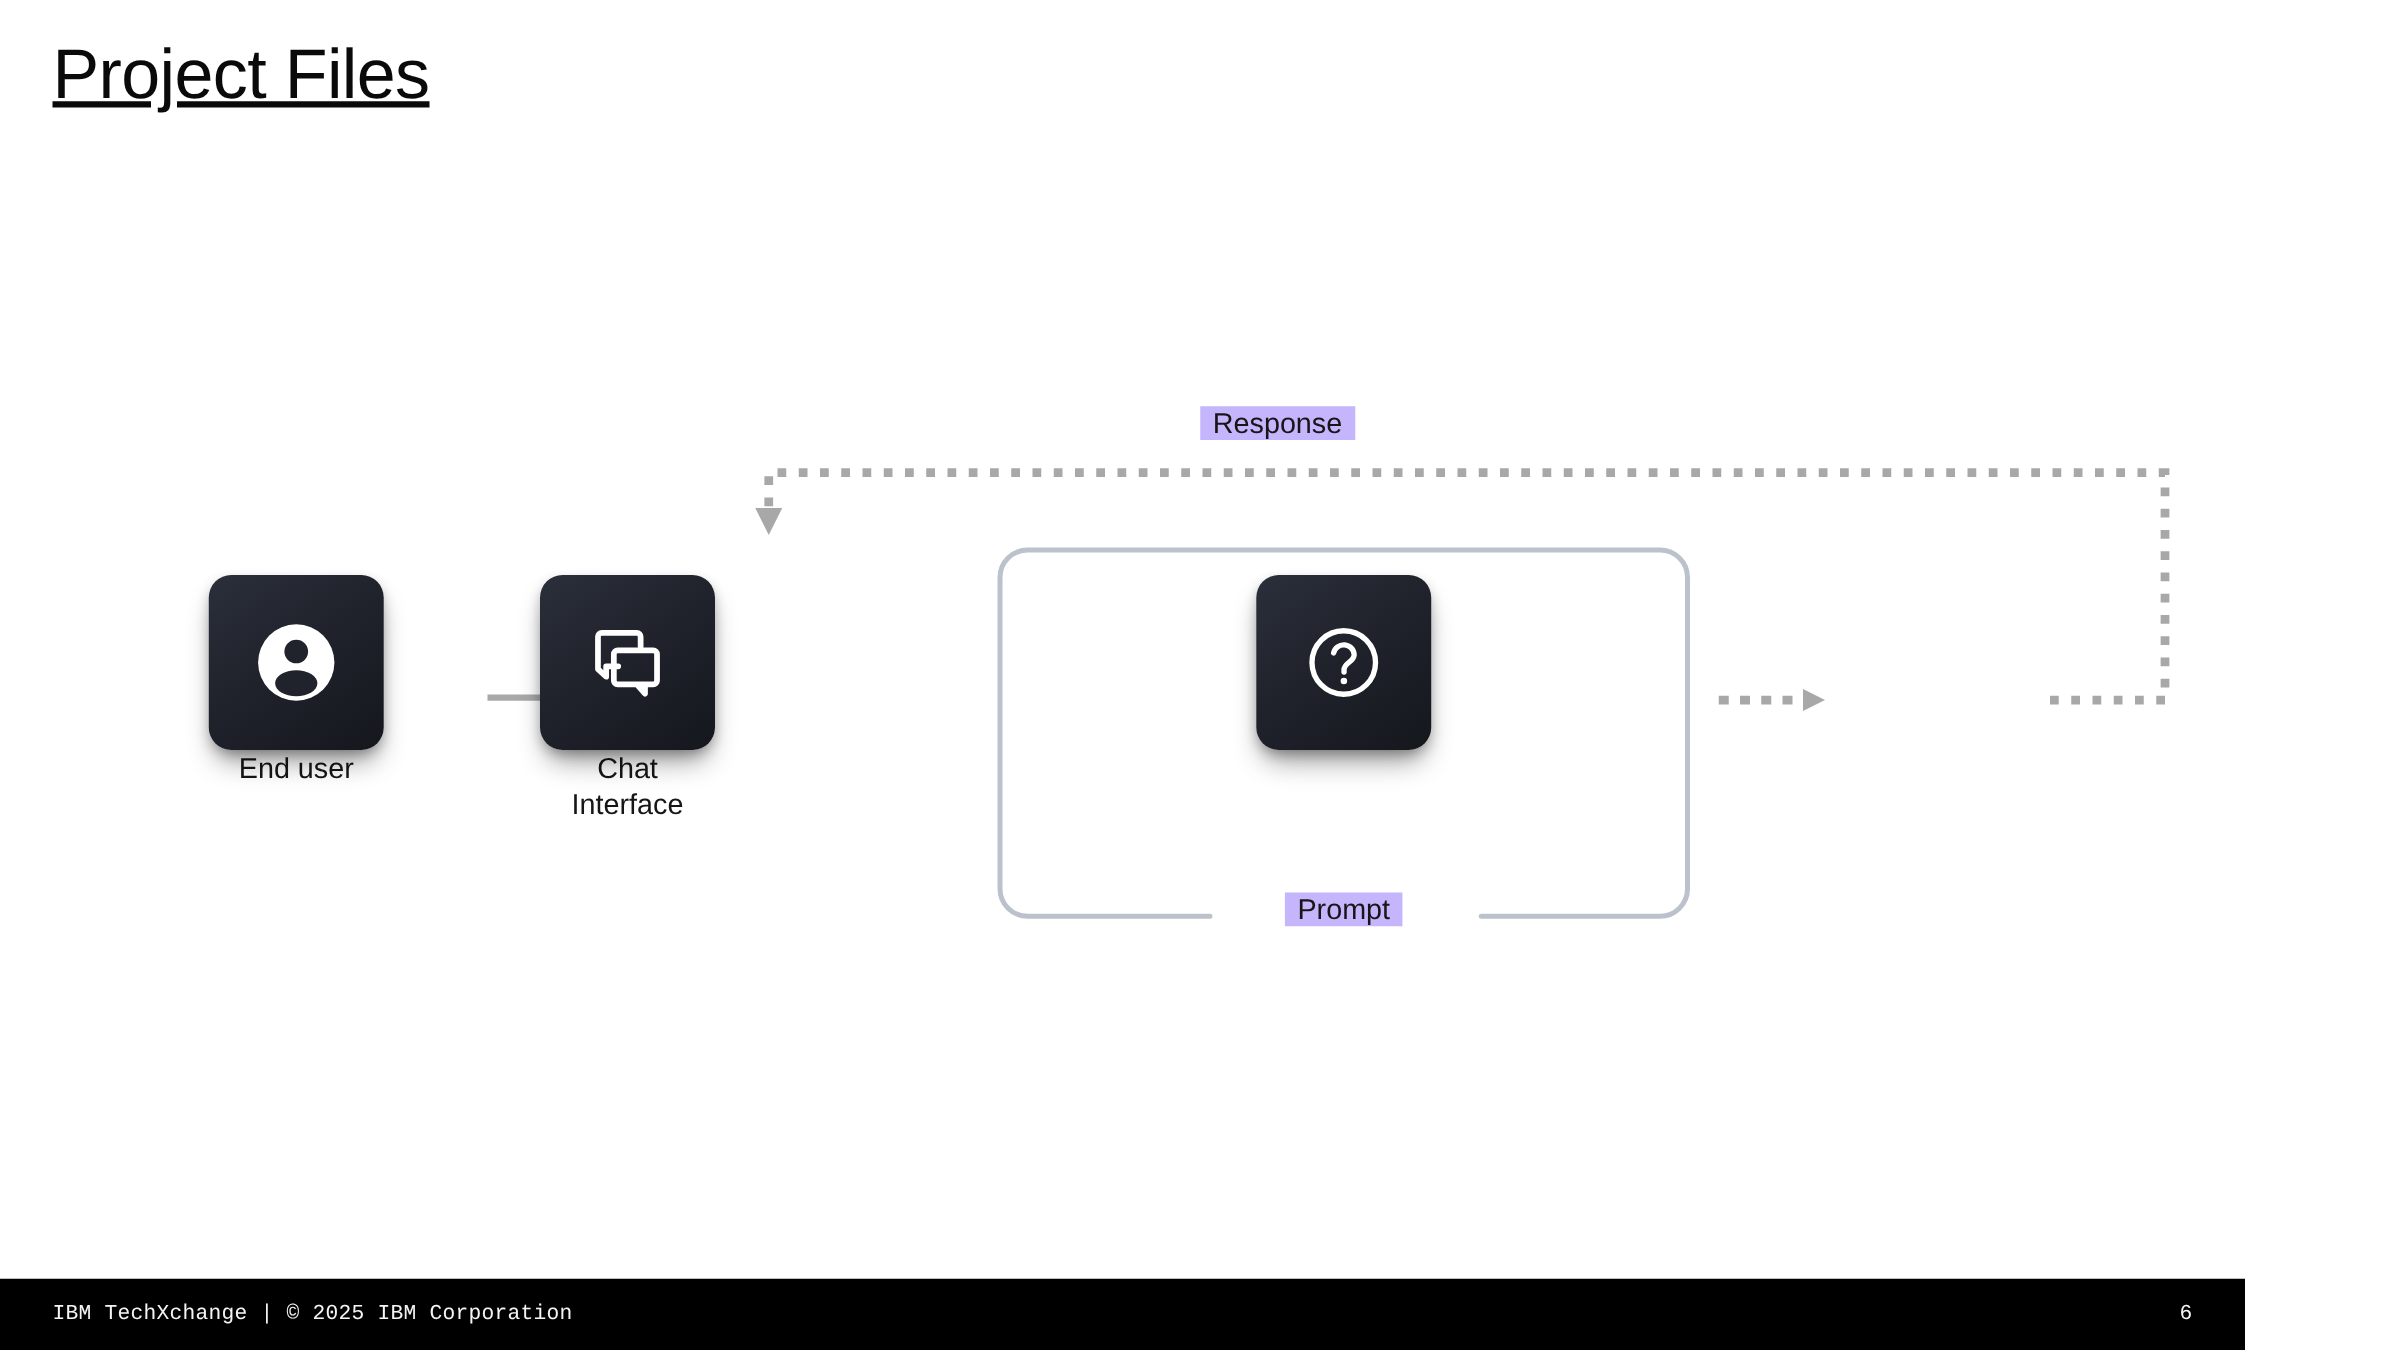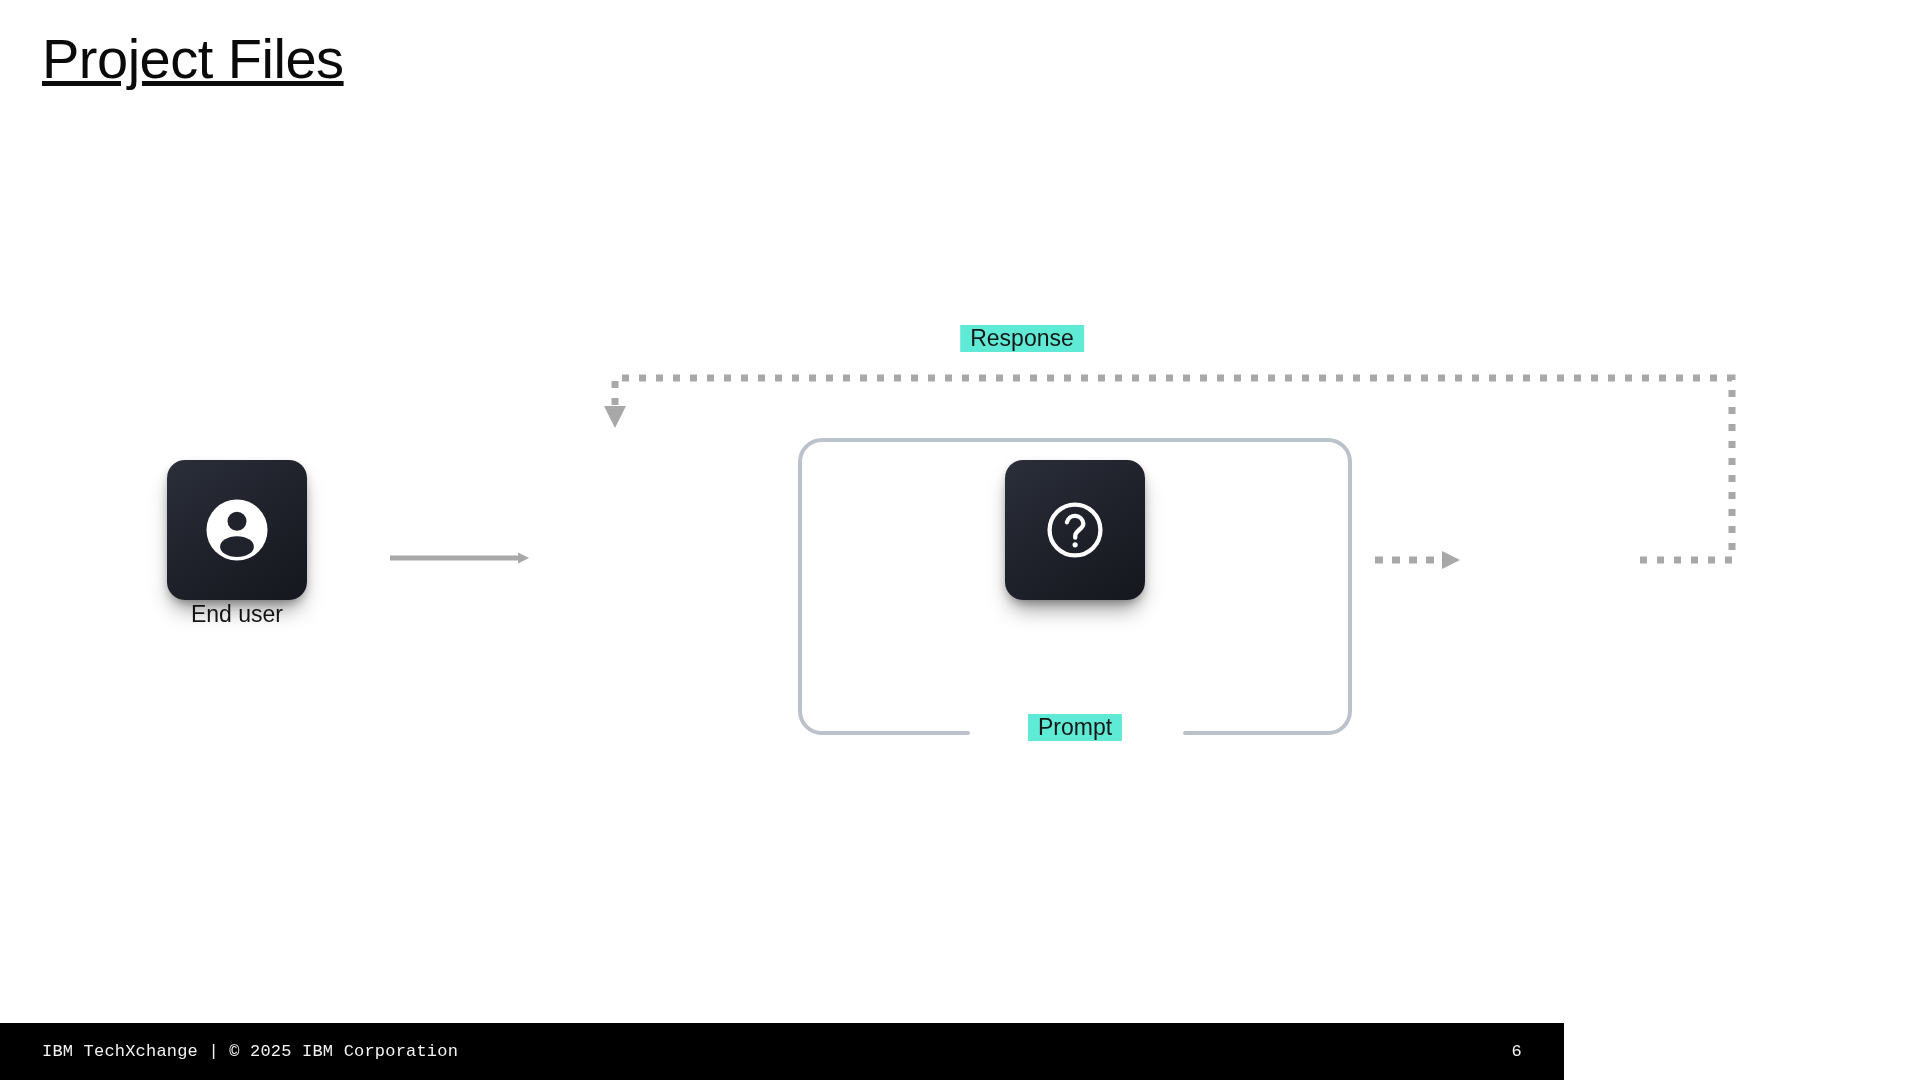--- a/index.html
+++ b/index.html
@@ -79,32 +79,32 @@
   #node-chat         { left: 432px;  top: 460px; }
   #node-prompt-icon  { left: 1005px; top: 460px; }
   #node-llm          { left: 1497px; top: 460px; }
 
   
   .edge-caption {
     position: absolute;
     font-size: 23px;
     color: #161616;
     white-space: nowrap;
-    background: #5eead4;
+    background: #c4b5fd;
     padding: 0 10px;
   }
   #caption-response { left: 1022px; top: 325px; transform: translateX(-50%); }
   #caption-prompt   { left: 1075px; top: 714px; transform: translateX(-50%); }
 
   
   #footer-bar {
     position: absolute;
     left: 0;
     bottom: 0;
-    width: 1564px;
+    width: 1796px;
     height: 57px;
     background: #000000;
     display: flex;
     align-items: center;
     justify-content: space-between;
     box-sizing: border-box;
     padding: 0 42px;
   }
   #footer-text, #footer-page {
     font-family: "Liberation Mono", "DejaVu Sans Mono", monospace;
@@ -150,20 +150,36 @@
     <div class="tile">
       <svg width="74" height="74" viewBox="0 0 32 32">
         <circle cx="16" cy="16" r="13.2" fill="#ffffff"></circle>
         <circle cx="16" cy="12.2" r="4.1" fill="#20232c"></circle>
         <ellipse cx="16" cy="23.2" rx="7.3" ry="4.5" fill="#20232c"></ellipse>
       </svg>
     </div>
     <div class="node-label">End user</div>
   </div>
 
+  <div class="node" id="node-chat">
+    <div class="tile">
+      <svg width="70" height="70" viewBox="0 0 32 32" fill="none" stroke="#ffffff" stroke-width="2.1" stroke-linejoin="round" stroke-linecap="round">
+        <path d="M12.6 17.4 L8.2 17.4 L8.2 21.2 L5.2 18.4 L5.2 6.6
+                 a1.4 1.4 0 0 1 1.4-1.4 L19.4 5.2
+                 a1.4 1.4 0 0 1 1.4 1.4 L20.8 10.2"></path>
+        <path d="M12.4 11.6 L25.4 11.6 a1.4 1.4 0 0 1 1.4 1.4
+                 L26.8 22.6 a1.4 1.4 0 0 1 -1.4 1.4 L19.4 24
+                 L22.4 27.4 L22.4 24 L12.4 24
+                 a1.4 1.4 0 0 1 -1.4 -1.4 L11 13
+                 a1.4 1.4 0 0 1 1.4 -1.4 z"></path>
+      </svg>
+    </div>
+    <div class="node-label">Chat
+Interface</div>
+  </div>
 
   <div class="node" id="node-prompt-icon">
     <div class="tile">
       <svg width="72" height="72" viewBox="0 0 32 32" fill="none" stroke="#ffffff" stroke-width="1.9" stroke-linecap="round">
         <circle cx="16" cy="16" r="11.3"></circle>
         <path d="M12.4 12.6 a3.7 3.7 0 0 1 7.3 0.6
                  c0 2.5 -3.6 2.9 -3.6 5.4 L16.1 19.4"></path>
         <circle cx="16.05" cy="22.6" r="1.15" fill="#ffffff" stroke="none"></circle>
       </svg>
     </div>

